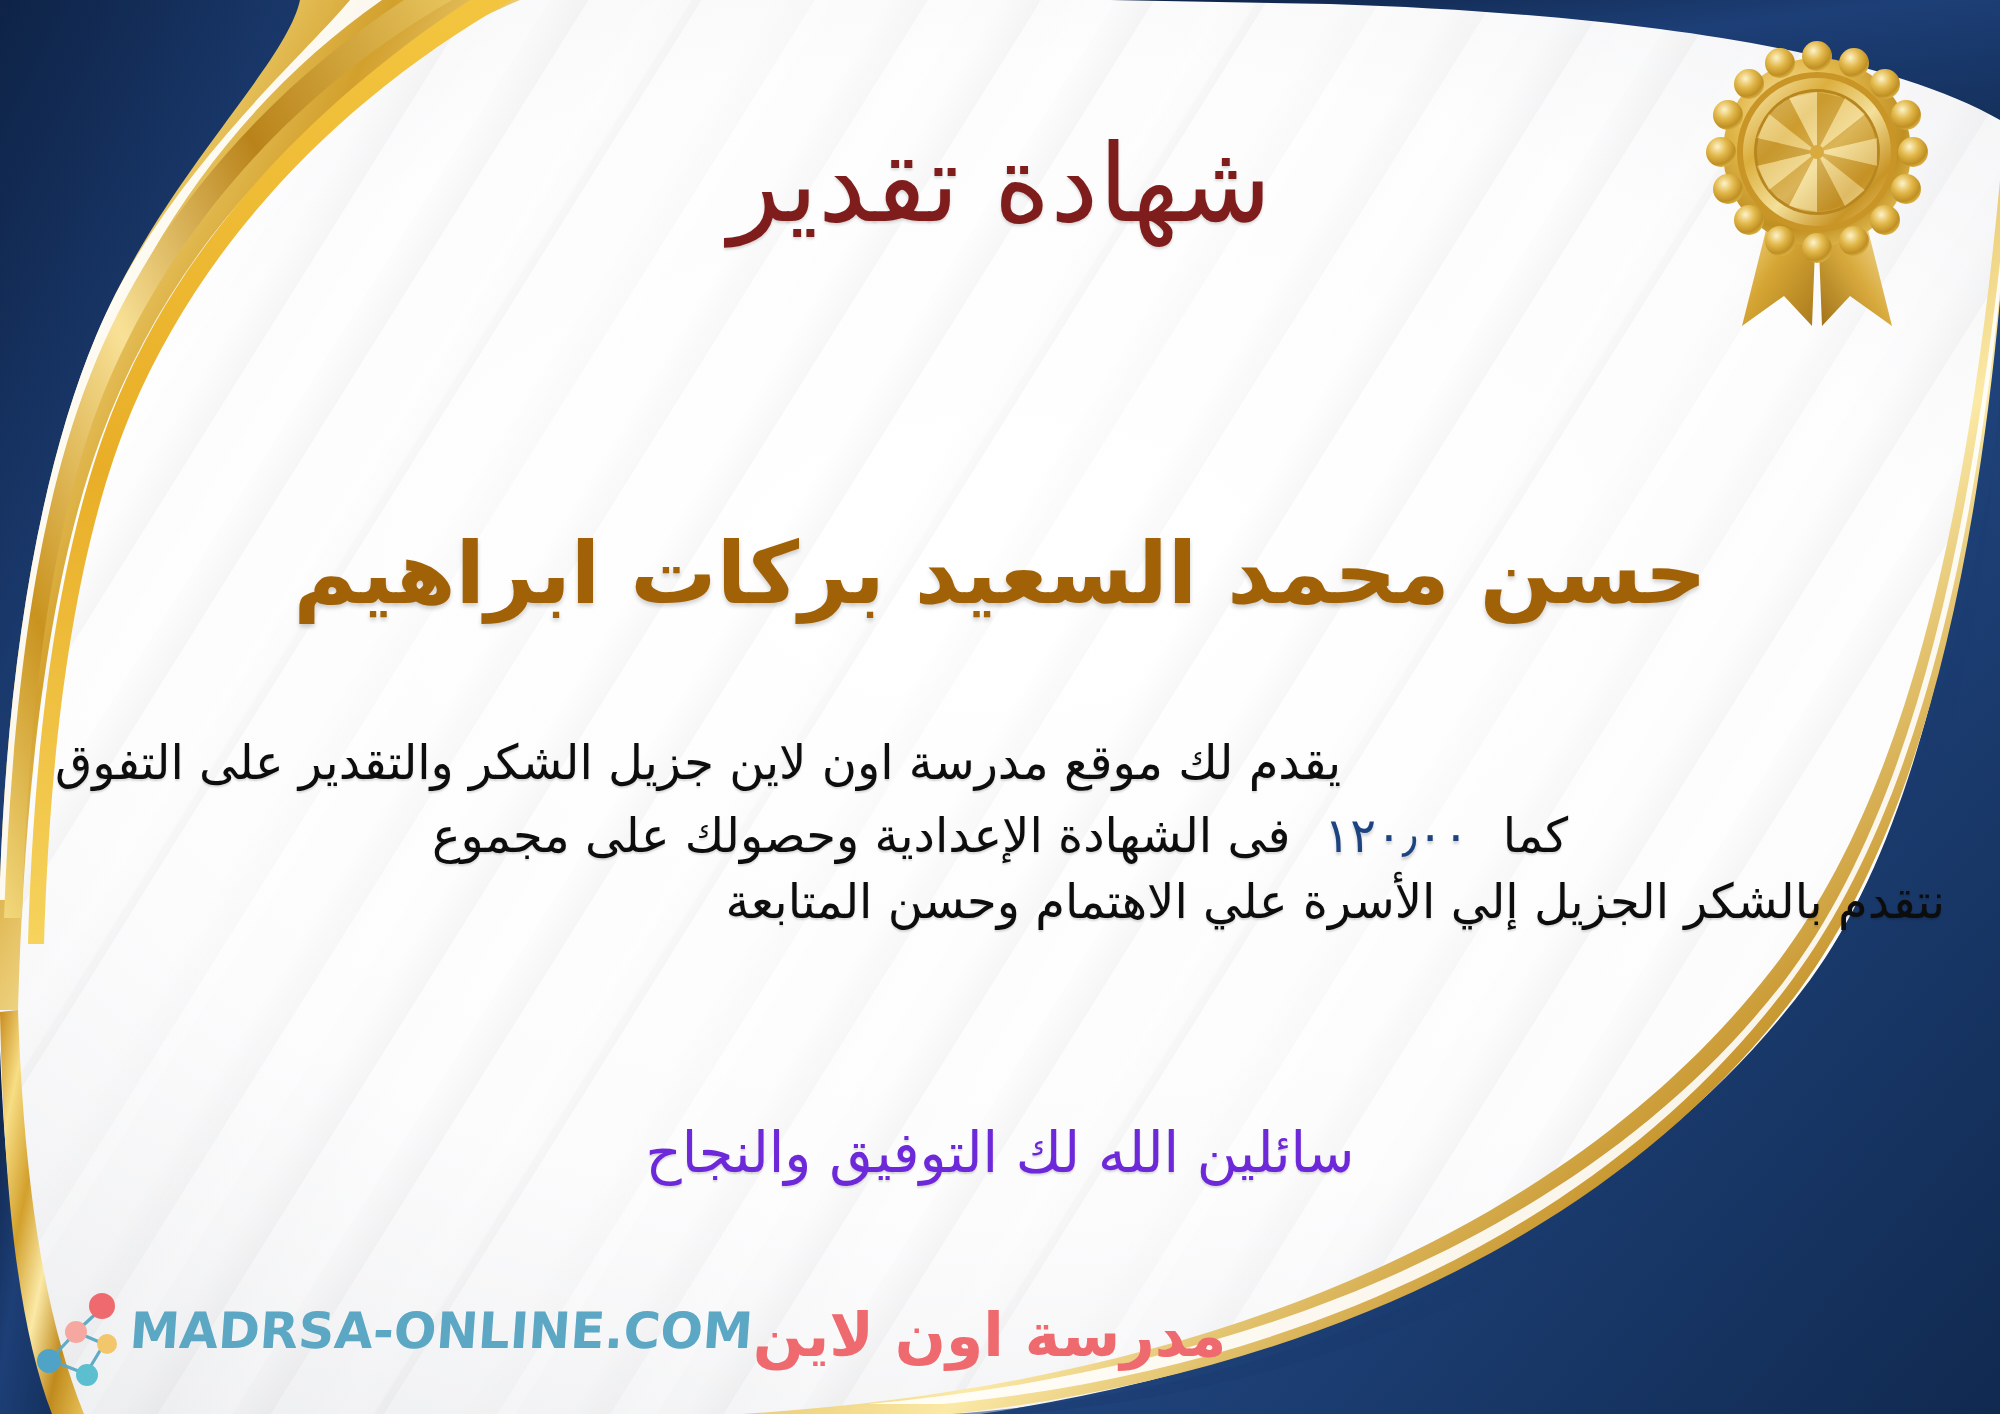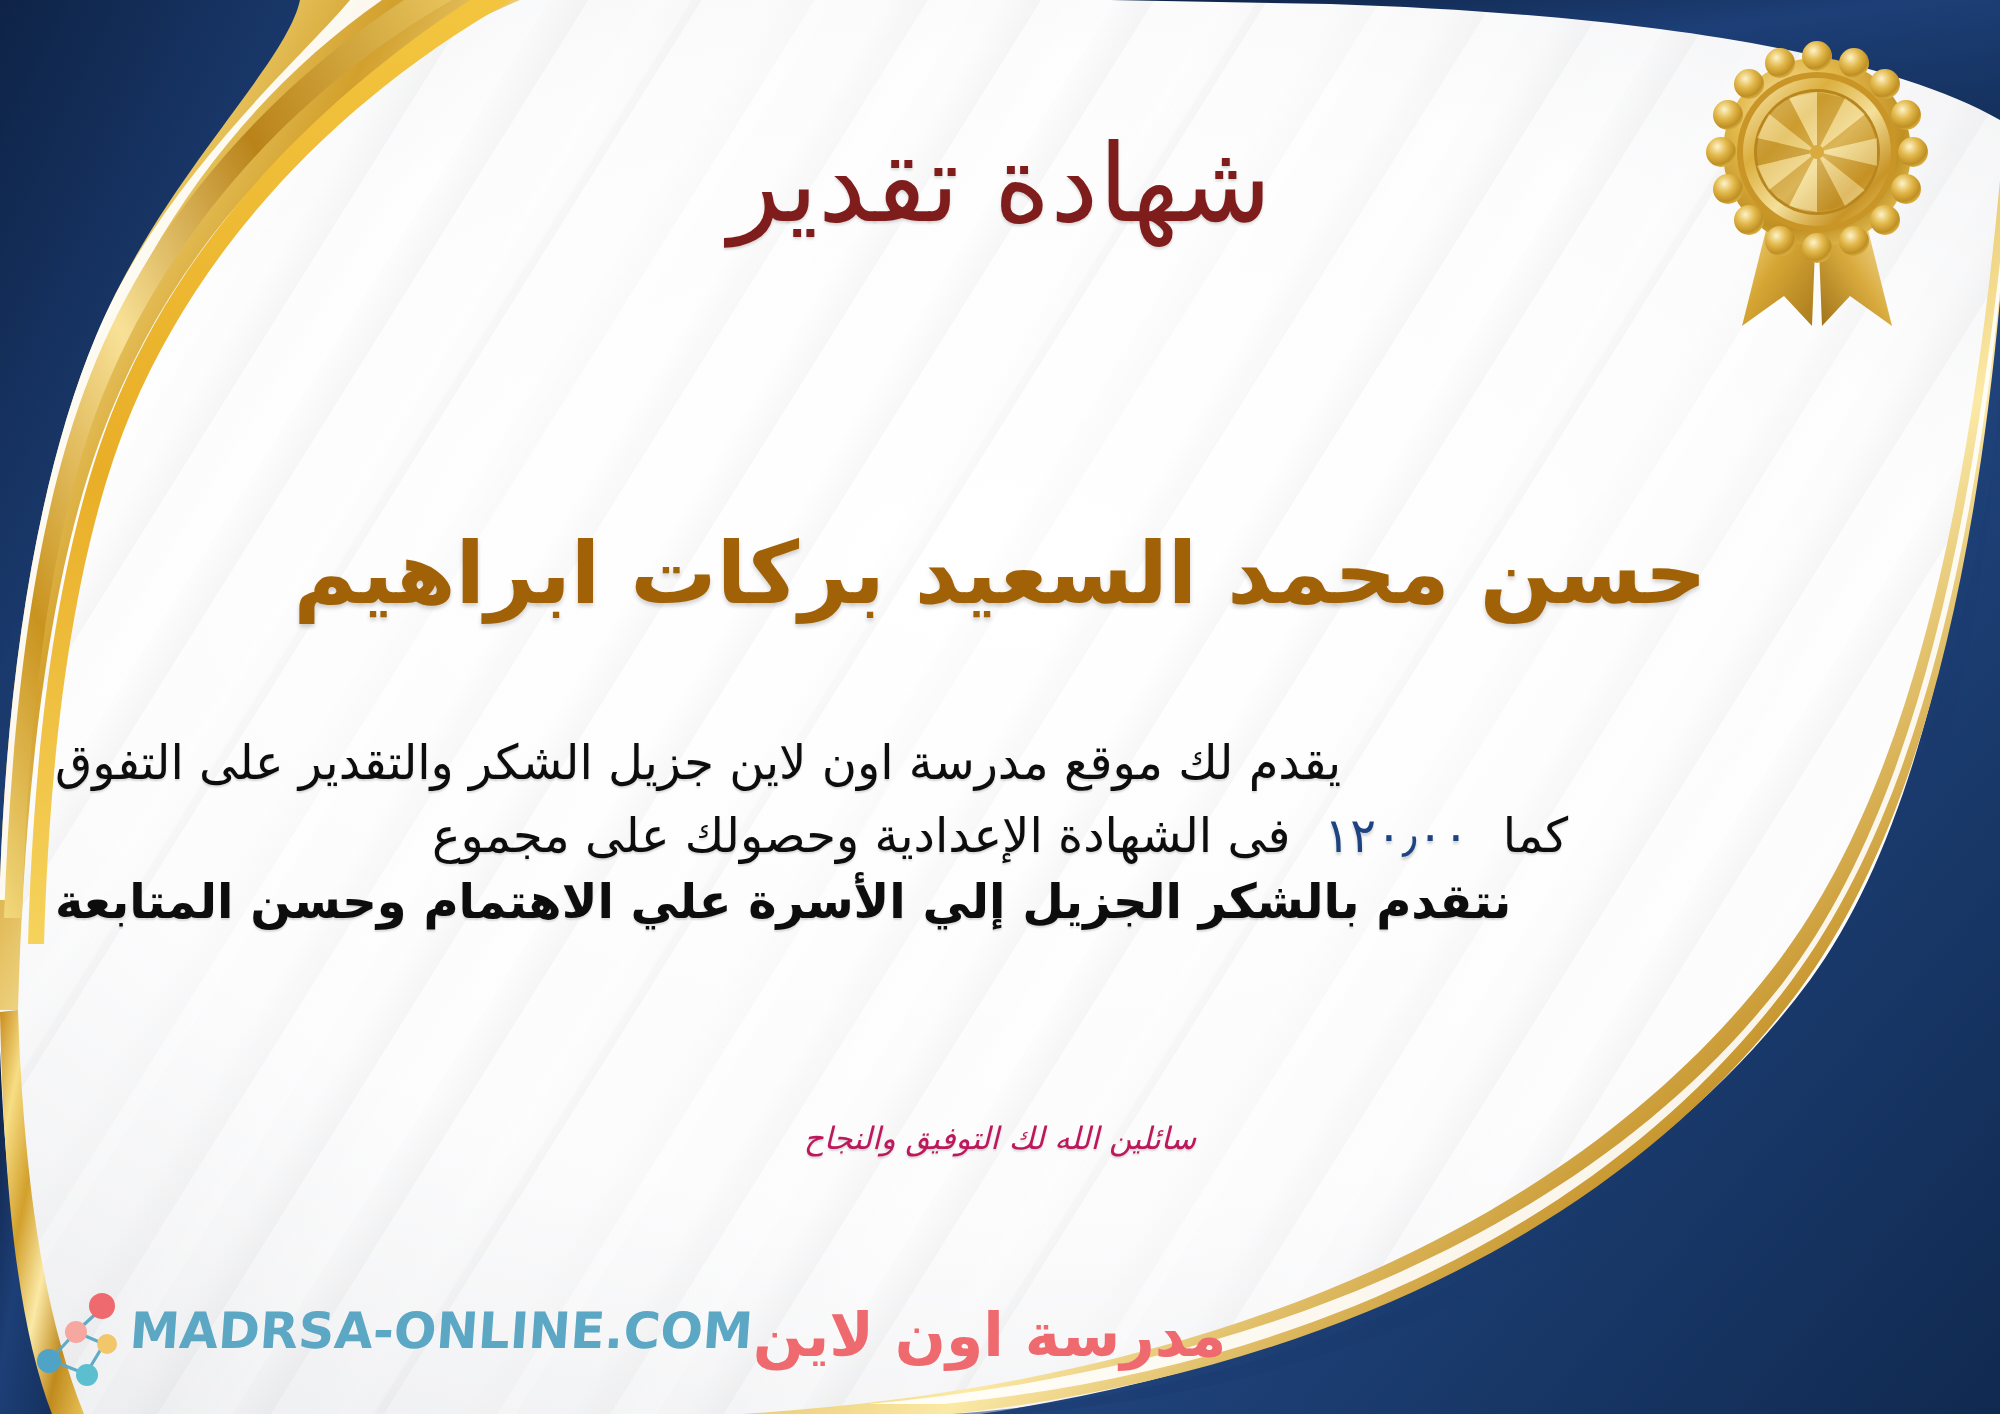--- a/index.html
+++ b/index.html
@@ -99,29 +99,28 @@
   }
   .seg{white-space:pre;margin-top:8px;}
   .score{
     color:#1d4481;
     font-weight:400;
     padding:0 34px;
     direction:ltr;
     display:inline-block;
     text-shadow:0 3px 3px rgba(0,0,0,.18);
   }
-  .body-line.l3{text-align:left;font-weight:bold;}
+  .body-line.l3{text-align:right;}
 
   .closing{
     position:absolute;
     top:1120px;left:0;right:0;
-    font-size:31px;
-    color:#be185d;
+    font-size:56px;
+    color:#6d28d9;
     text-shadow:0 2px 2px rgba(0,0,0,.14);
-    font-style:italic;
   }
 
   
   .brand{
     position:absolute;
     left:28px;bottom:24px;
     display:flex;flex-direction:row-reverse;align-items:center;
     gap:10px;
   }
   .brand-text{display:flex;flex-direction:row;align-items:flex-start;}

